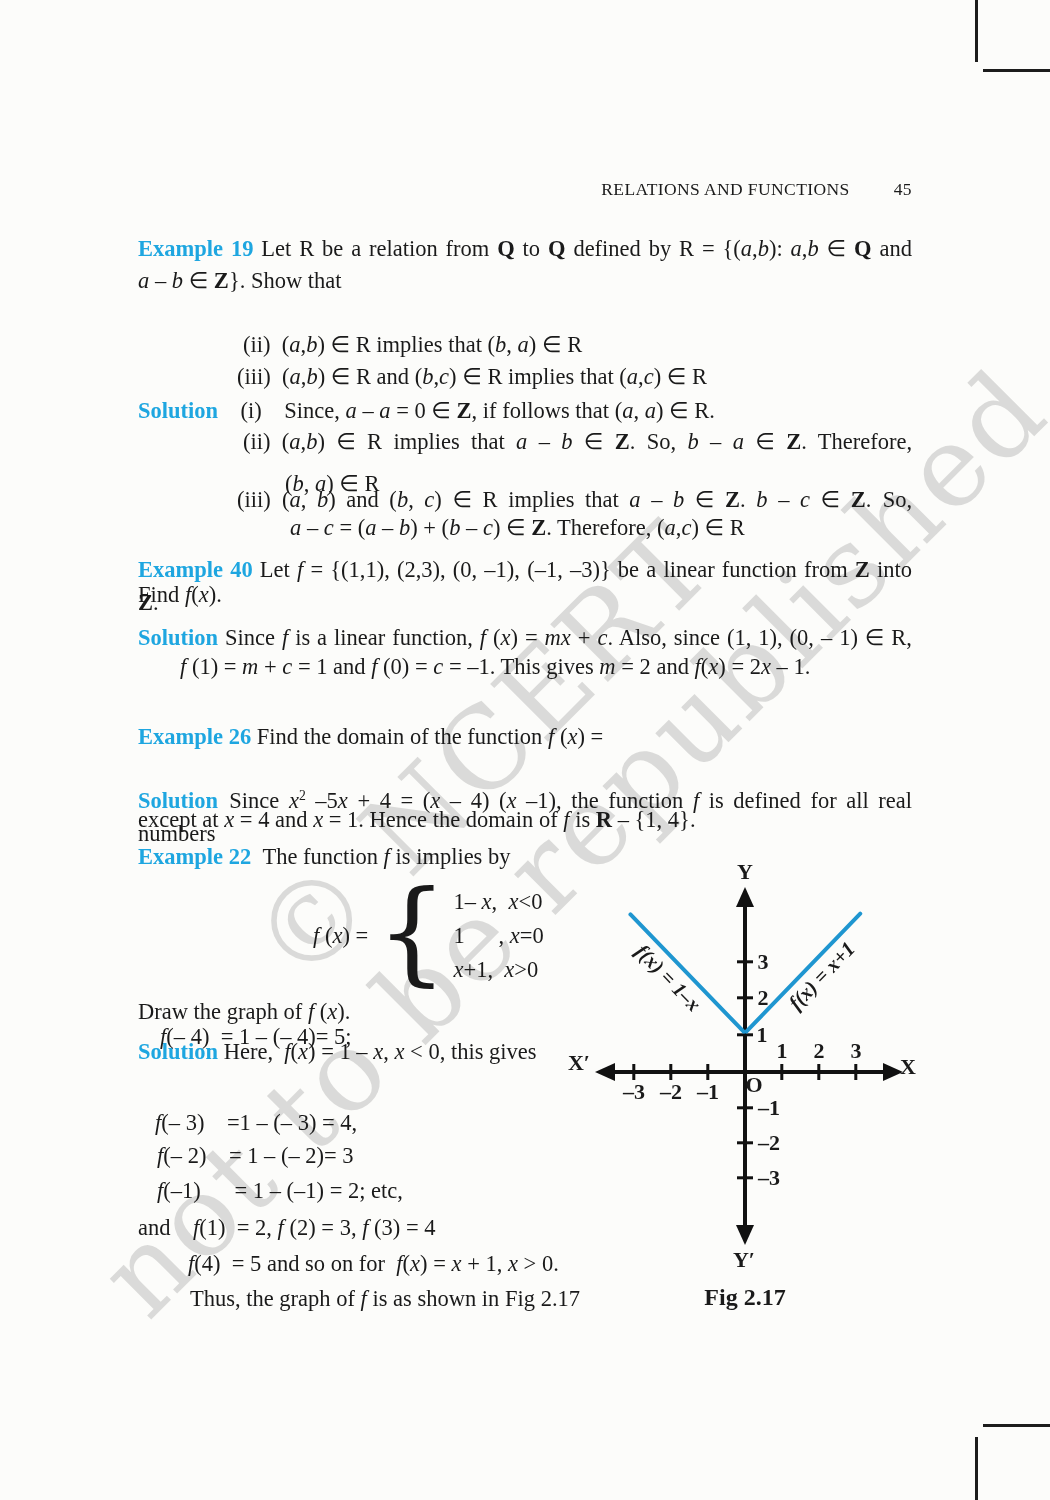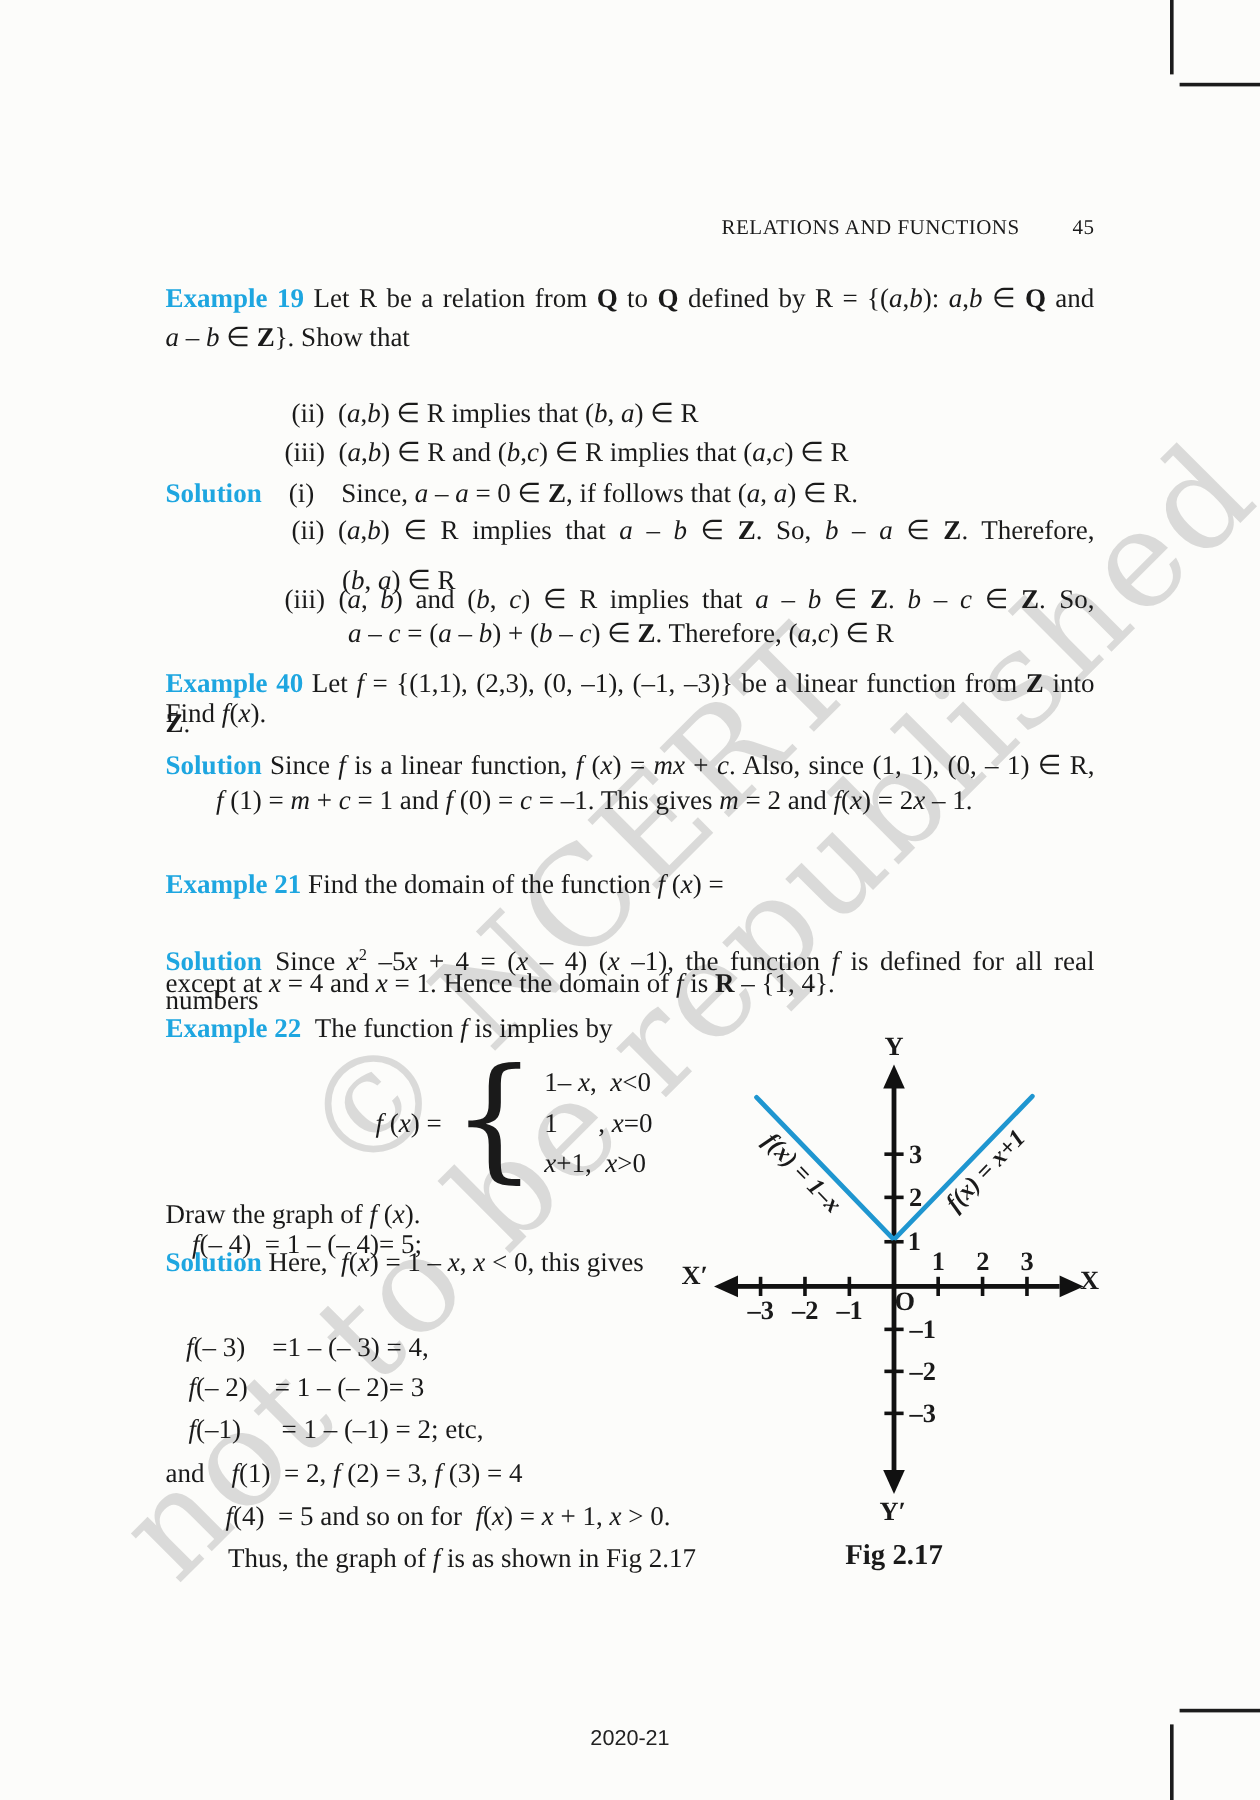--- a/index.html
+++ b/index.html
@@ -89,21 +89,21 @@
     <div class="tline" style="left:285px;top:467px"><span>(</span><span class="s-i">b</span><span>, </span><span class="s-i">a</span><span>) ∈ R</span></div>
     <div class="tline j" style="left:237px;top:483px;width:675px"><span>(iii)</span><span> (</span><span class="s-i">a</span><span>, </span><span class="s-i">b</span><span>) and (</span><span class="s-i">b</span><span>, </span><span class="s-i">c</span><span>) ∈ R implies that </span><span class="s-i">a</span><span> – </span><span class="s-i">b</span><span> ∈ </span><span class="s-b">Z</span><span>. </span><span class="s-i">b</span><span> – </span><span class="s-i">c</span><span> ∈ </span><span class="s-b">Z</span><span>. So,</span></div>
     <div class="tline" style="left:290px;top:511px"><span class="s-i">a</span><span> – </span><span class="s-i">c</span><span> = (</span><span class="s-i">a</span><span> – </span><span class="s-i">b</span><span>) + (</span><span class="s-i">b</span><span> – </span><span class="s-i">c</span><span>) ∈ </span><span class="s-b">Z</span><span>. Therefore, (</span><span class="s-i">a</span><span>,</span><span class="s-i">c</span><span>) ∈ R</span></div>
 
     <div class="tline j" style="left:138px;top:553px;width:774px"><span class="s-ex">Example 40</span><span> Let </span><span class="s-i">f</span><span> = {(1,1), (2,3), (0, –1), (–1, –3)} be a linear function from </span><span class="s-b">Z</span><span> into </span><span class="s-b">Z</span><span>.</span></div>
     <div class="tline" style="left:138px;top:578px"><span>Find </span><span class="s-i">f</span><span>(</span><span class="s-i">x</span><span>).</span></div>
     <div class="tline j" style="left:138px;top:621px;width:774px"><span class="s-ex">Solution</span><span> Since </span><span class="s-i">f</span><span> is a linear function, </span><span class="s-i">f</span><span> (</span><span class="s-i">x</span><span>) = </span><span class="s-i">mx</span><span> + </span><span class="s-i">c</span><span>. Also, since (1, 1), (0, – 1) ∈ R,</span></div>
     <div class="tline" style="left:180px;top:650px"><span class="s-i">f</span><span> (1) = </span><span class="s-i">m</span><span> + </span><span class="s-i">c</span><span> = 1 and </span><span class="s-i">f</span><span> (0) = </span><span class="s-i">c</span><span> = –1. This gives </span><span class="s-i">m</span><span> = 2 and </span><span class="s-i">f</span><span>(</span><span class="s-i">x</span><span>) = 2</span><span class="s-i">x</span><span> – 1.</span></div>
 
     <div class="ex21row">
-      <span><span class="s-ex">Example 21</span><span> Find the domain of the function </span><span class="s-i">f</span><span> (</span><span class="s-i">x</span><span>) = </span></span>
+      <span><span class="s-ex">Example 26</span><span> Find the domain of the function </span><span class="s-i">f</span><span> (</span><span class="s-i">x</span><span>) = </span></span>
     </div>
     <div class="tline j" style="left:138px;top:779px;width:774px"><span class="s-ex">Solution</span><span> Since </span><span class="s-i">x</span><span class="s-sup">2</span><span> –5</span><span class="s-i">x</span><span> + 4 = (</span><span class="s-i">x</span><span> – 4) (</span><span class="s-i">x</span><span> –1), the function </span><span class="s-i">f</span><span> is defined for all real numbers</span></div>
     <div class="tline" style="left:138px;top:803px"><span>except at </span><span class="s-i">x</span><span> = 4 and </span><span class="s-i">x</span><span> = 1. Hence the domain of </span><span class="s-i">f</span><span> is </span><span class="s-b">R</span><span> – {1, 4}.</span></div>
 
     <div class="tline" style="left:138px;top:840px"><span class="s-ex">Example 22</span><span> The function </span><span class="s-i">f</span><span> is implies by</span></div>
 
     <div class="pw">
       <span><span class="s-i">f</span><span> (</span><span class="s-i">x</span><span>) = </span></span>
       <span class="pw-brace">{</span>
       <span class="pw-rows">
@@ -168,16 +168,15 @@
 
       <div class="bline" style="left:64px;top:56px;width:167px;transform:rotate(46deg)"></div>
       <div class="bline" style="left:180px;top:176px;width:168px;transform:rotate(-46deg)"></div>
 
       <div class="llab" style="left:103px;top:123px;transform:translate(-50%,-50%) rotate(46deg)">f(x) = 1–x</div>
       <div class="llab" style="left:257px;top:121px;transform:translate(-50%,-50%) rotate(-46deg)">f(x) = x+1</div>
 
       <div class="figcap" style="left:180px;top:442px">Fig 2.17</div>
     </div>
 
-    <div class="footer">2020-21</div>
 
   </div>
 </div>
 
 </body></html>

